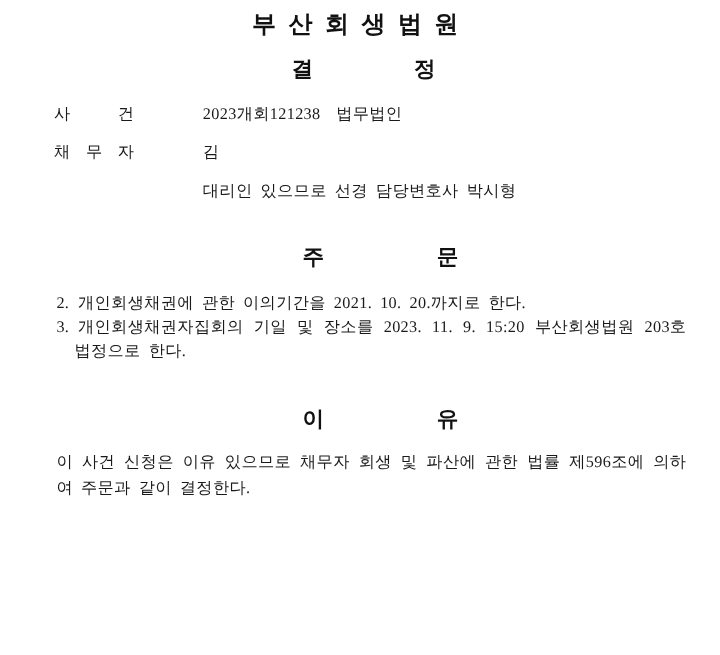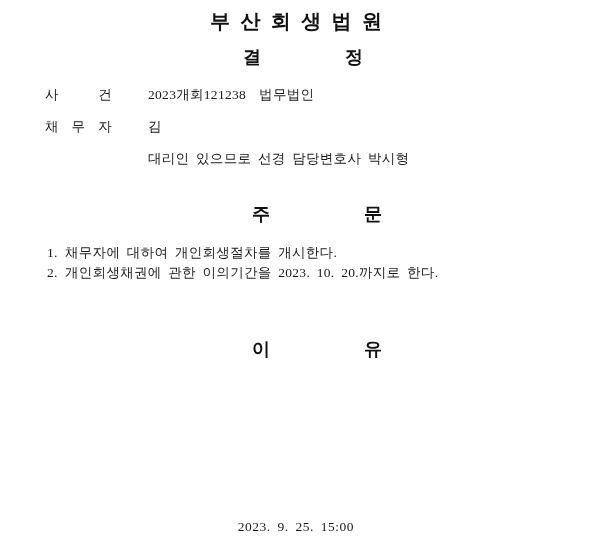--- a/index.html
+++ b/index.html
@@ -49,21 +49,21 @@
     letter-spacing: 0.3px; word-spacing: 3px;
   }
   .row-case   { top: 86px; }
   .row-debtor { top: 118px; }
   .row-rep    { top: 150px; }
   .case-label {
     width: 67px; flex: 0 0 67px;
     display: flex; justify-content: space-between;
   }
   .case-value {
-    margin-left: 36px;
+    margin-left: 57px;
     display: flex; gap: 13px;
   }
   
   .order-list {
     position: absolute;
     top: 243px; left: 47px; width: 525px;
     font-size: 13.5px; line-height: 20px;
     letter-spacing: 0.3px; word-spacing: 3px;
   }
   .order-item {
@@ -138,28 +138,28 @@
     </div>
   </div>
 
   <div class="section-heading heading-order">
       <span>주</span>
       <span>문</span>
     </div>
 
   <div class="order-list">
     <div class="order-item">
-      <span class="order-no">1.</span><span>채무자에 대하여 개인회생절차를 개시한다.</span>
+      <span class="order-no">2.</span><span>개인회생채권에 관한 이의기간을 2021. 10. 20.까지로 한다.</span>
     </div>
     <div class="order-item">
-      <span class="order-no">2.</span><span>개인회생채권에 관한 이의기간을 2023. 10. 20.까지로 한다.</span>
+      <span class="order-no">3.</span><span>개인회생채권자집회의 기일 및 장소를 2023. 11. 9. 15:20 부산회생법원 203호 법정으로 한다.</span>
     </div>
   </div>
 
   <div class="section-heading heading-reason">
       <span>이</span>
       <span>유</span>
     </div>
 
+  <div class="reason-text">이 사건 신청은 이유 있으므로 채무자 회생 및 파산에 관한 법률 제596조에 의하여 주문과 같이 결정한다.</div>
 
-  <div class="date-line">2023. 9. 25. 15:00</div>
 
 </div>
 
 </body></html>

